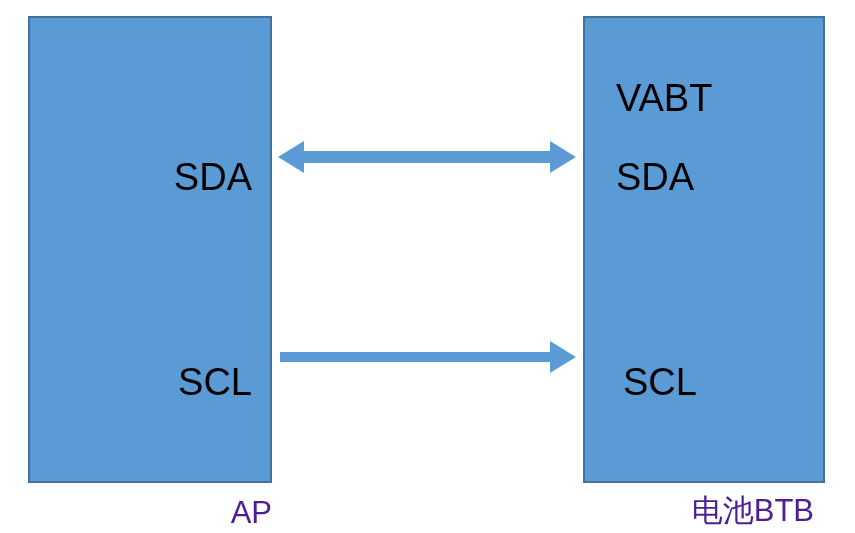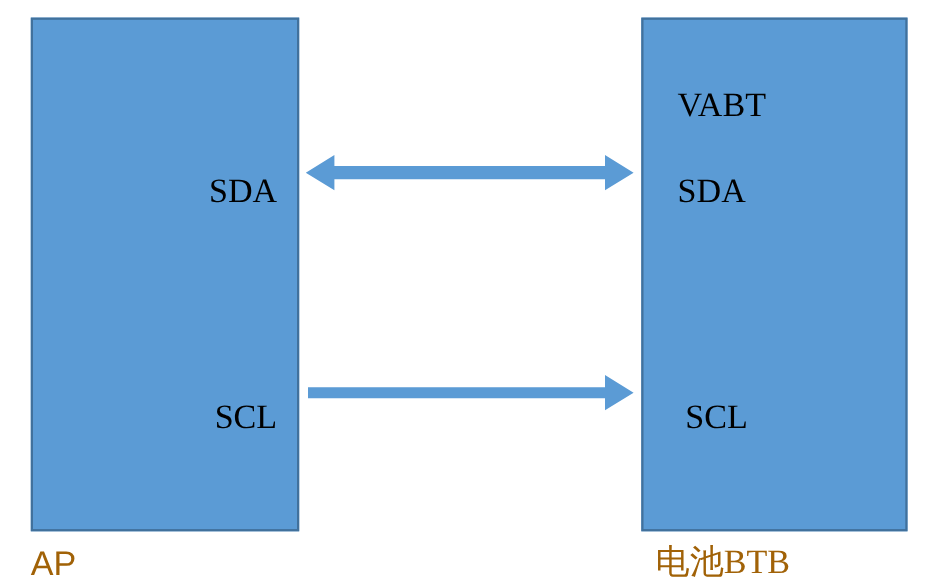--- a/index.html
+++ b/index.html
@@ -34,25 +34,24 @@
   #block-btb {
     left: 583px;
     top: 16px;
     width: 242px;
     height: 467px;
   }
 
   
   .pin-label {
     position: absolute;
-    font-size: 31px;
+    font-size: 38px;
     line-height: 1;
     color: #000000;
     white-space: nowrap;
-    font-family: Liberation Serif, serif;
   }
   .pin-right {
     text-align: right;
   }
   .pin-left {
     text-align: left;
   }
 
   
   #pin-ap-sda { right: 18px; top: 140px; }
@@ -80,34 +79,33 @@
     top: 334px;
     width: 298px;
     height: 46px;
   }
 
   
   .caption {
     position: absolute;
     font-size: 31px;
     line-height: 1;
-    color: #a16207;
-    text-align: left;
+    color: #4c1d95;
+    text-align: right;
     white-space: nowrap;
   }
   #caption-ap {
     left: 28px;
     top: 497px;
     width: 244px;
   }
   #caption-btb {
-    left: 596px;
+    left: 572px;
     top: 495px;
     width: 242px;
-    font-family: Liberation Serif, serif;
   }
 </style>
 </head>
 <body>
 
 <div id="canvas">
 
   <div id="block-ap" class="block">
     <span id="pin-ap-sda" class="pin-label pin-right">SDA</span>
     <span id="pin-ap-scl" class="pin-label pin-right">SCL</span>

